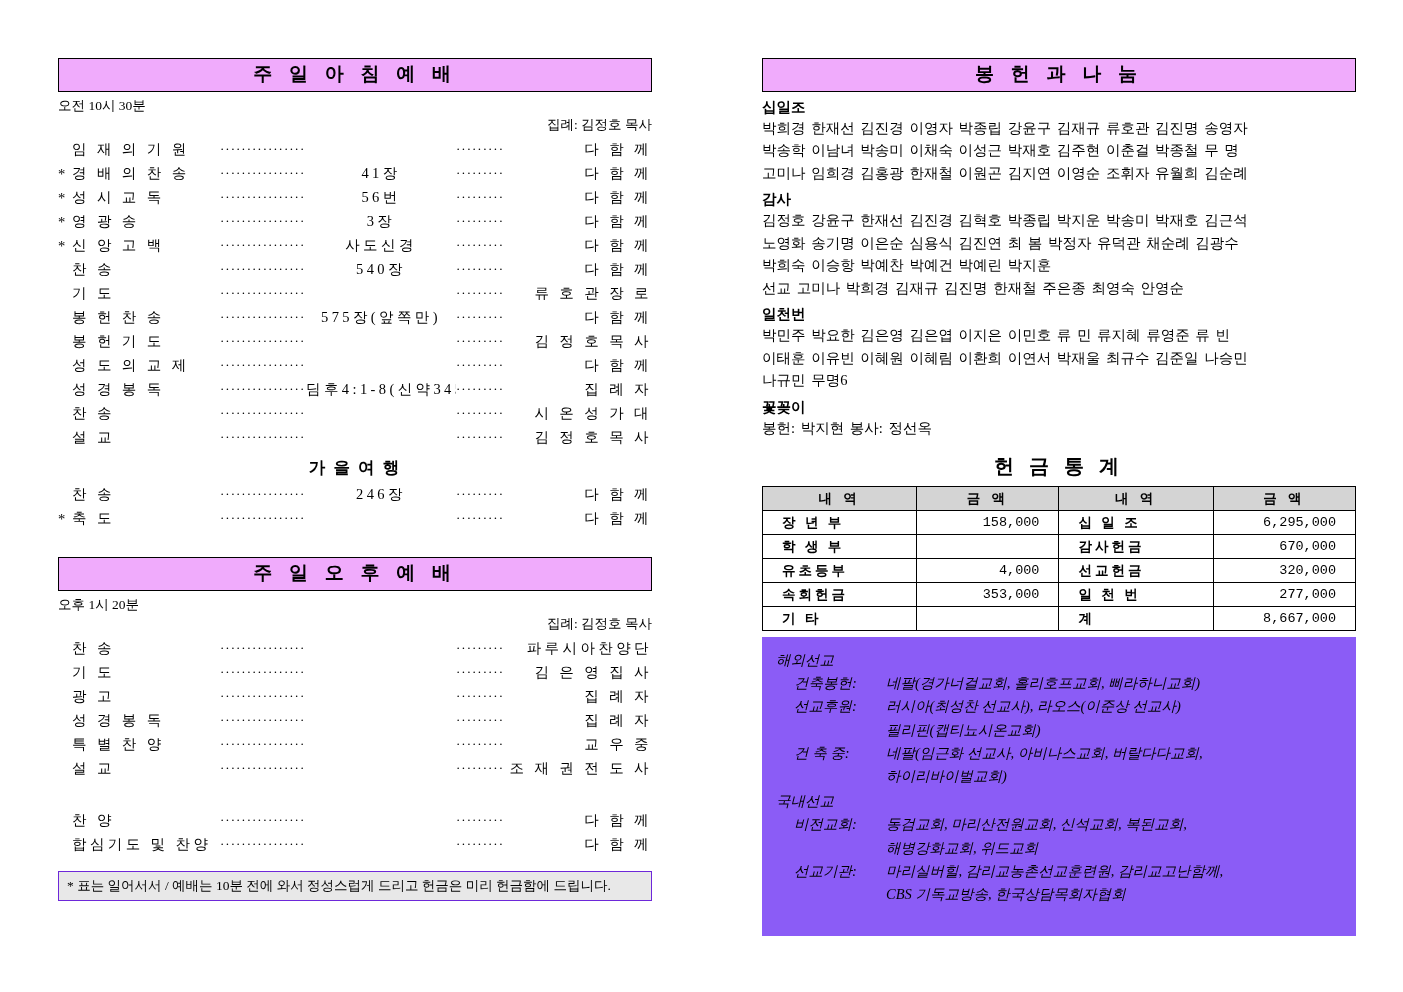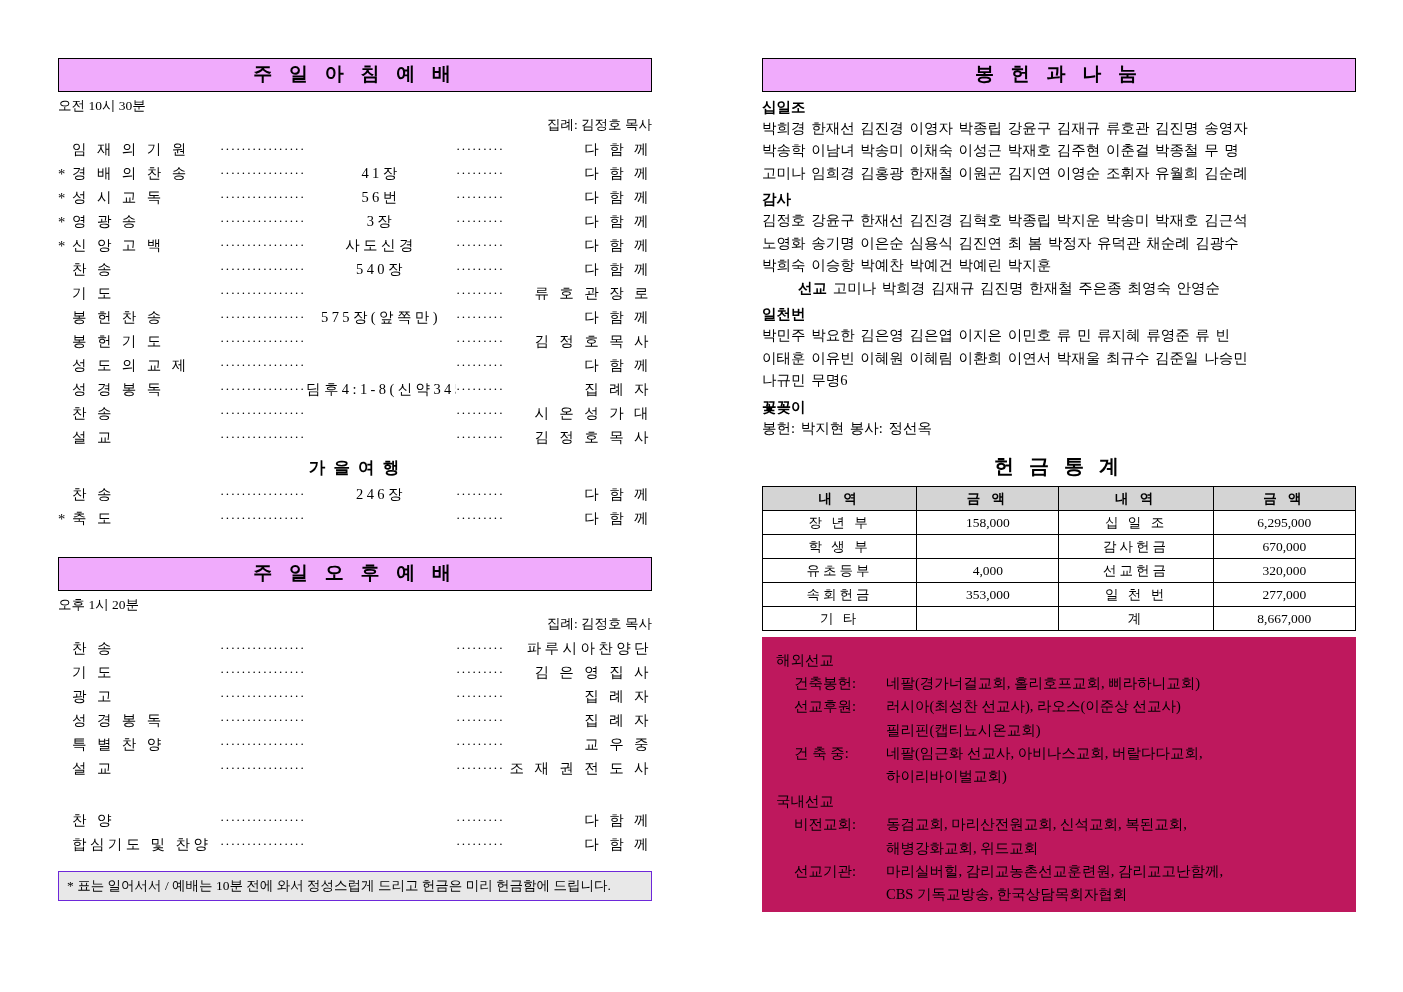--- a/index.html
+++ b/index.html
@@ -110,22 +110,21 @@
     font-size: 14.5px;
     font-weight: bold;
     margin-top: 6px;
   }
   .namelist {
     font-size: 14.5px;
     line-height: 1.55;
     word-spacing: 2px;
   }
   .inline-head {
-    font-weight: bold;
-    margin-left: 36px;
+    font-weight: normal;
   }
 
   
   .tabtitle {
     text-align: center;
     font-size: 20px;
     font-weight: bold;
     letter-spacing: 5px;
     margin: 14px 0 6px 0;
   }
@@ -140,36 +139,38 @@
     padding: 2px 19px;
     height: 19px;
   }
   table.money th {
     background: #d4d4d4;
     text-align: center;
     letter-spacing: 4px;
     font-weight: bold;
   }
   table.money td.lbl {
-    text-align: center;
     letter-spacing: 3px;
+    font-weight: bold;
   }
   table.money td.amt {
-    text-align: center;
+    text-align: right;
+    font-family: Liberation Mono, monospace;
   }
   .colw1 { width: 26%; }
   .colw2 { width: 24%; }
 
   
   .missionbox {
-    background: #be185d;
-    padding: 10px 14px 6px 14px;
+    background: #8b5cf6;
+    padding: 10px 14px 30px 14px;
     font-size: 14.5px;
     line-height: 1.6;
     margin-top: 6px;
+    font-style: italic;
   }
   .m-head { margin-top: 2px; }
   .m-row { display: flex; }
   .m-key { width: 92px; flex: 0 0 92px; padding-left: 18px; }
   .m-val { flex: 1; }
   .m-cont { padding-left: 110px; }
 </style>
 </head>
 <body>
 

